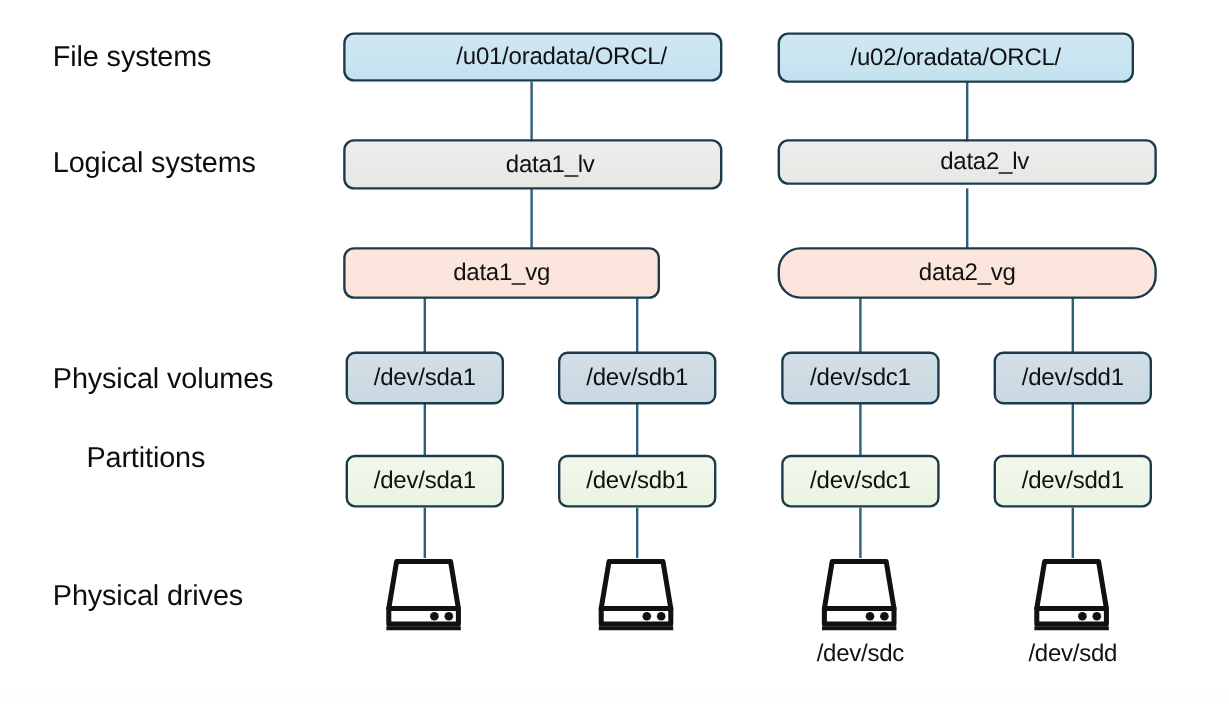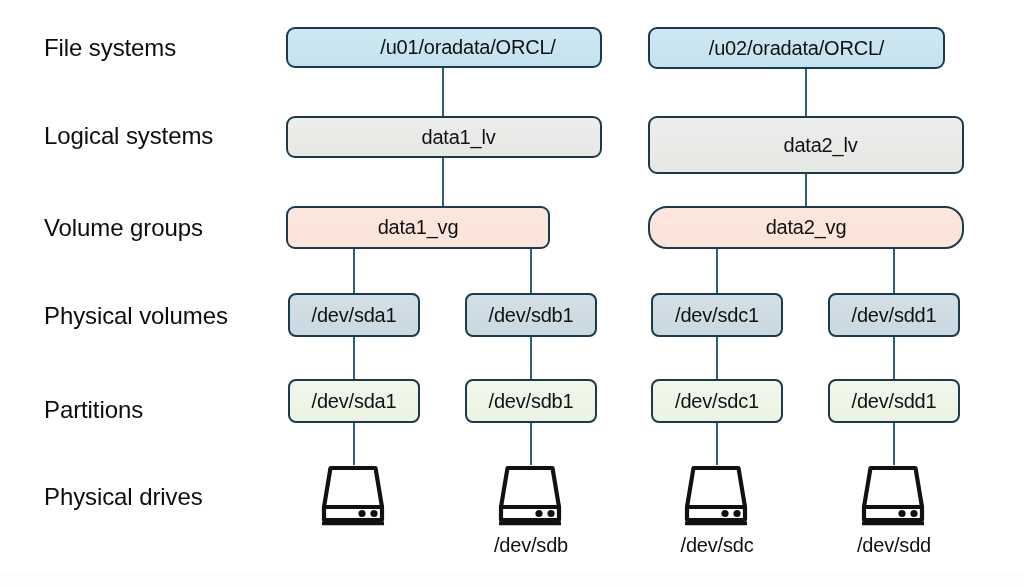--- a/index.html
+++ b/index.html
@@ -101,23 +101,22 @@
 </style>
 </head>
 <body>
 
 <div id="canvas">
 
   <div class="bottom-band"></div>
 
   <div class="row-label" style="top:34px;">File systems</div>
   <div class="row-label" style="top:122px;">Logical systems</div>
-  <div class="row-label" style="top:214px;">Volume groups</div>
   <div class="row-label" style="top:302px;">Physical volumes</div>
-  <div class="row-label" style="top:396px;">Partitions</div>
+  <div class="row-label" style="top:368px;margin-left:28px;">Partitions</div>
   <div class="row-label" style="top:483px;">Physical drives</div>
 
   <div class="connector" style="left:442px; top:68px;  height:50px;"></div>
 
   <div class="connector" style="left:442px; top:157px; height:50px;"></div>
 
   <div class="connector" style="left:353px; top:248px; height:46px;"></div>
   <div class="connector" style="left:530px; top:248px; height:46px;"></div>
 
   <div class="connector" style="left:353px; top:336px; height:44px;"></div>
@@ -138,21 +137,21 @@
   <div class="node fs" style="left:286px; top:27px; width:316px; height:41px;padding-left:48px;">
     <span>/u01/oradata/ORCL/</span>
   </div>
   <div class="node fs" style="left:648px; top:27px; width:297px; height:42px;">
     <span>/u02/oradata/ORCL/</span>
   </div>
 
   <div class="node lv" style="left:286px; top:116px; width:316px; height:42px;">
     <span>data1_lv</span>
   </div>
-  <div class="node lv" style="left:648px; top:116px; width:316px; height:58px;">
+  <div class="node lv" style="left:648px; top:116px; width:316px; height:38px;">
     <span>data2_lv</span>
   </div>
 
   <div class="node vg" style="left:286px; top:206px; width:264px; height:43px;">
     <span>data1_vg</span>
   </div>
   <div class="node vg" style="left:648px; top:206px; width:316px; height:43px;border-radius:19px;">
     <span>data2_vg</span>
   </div>
 
@@ -216,17 +215,16 @@
     <svg width="72" height="68" viewBox="0 0 72 68" aria-hidden="true">
       <path d="M13.5 7 L58.5 7 L65 46 L7 46 Z" fill="#ffffff" stroke="#111111" stroke-width="4.2" stroke-linejoin="round"></path>
       <line x1="7.2" y1="46" x2="64.8" y2="46" stroke="#111111" stroke-width="4.2"></line>
       <path d="M7 46 L65 46 L65 59 L7 59 Z" fill="#ffffff" stroke="#111111" stroke-width="4.2" stroke-linejoin="round"></path>
       <line x1="5" y1="62.5" x2="67" y2="62.5" stroke="#111111" stroke-width="3.4"></line>
       <circle cx="45" cy="52.5" r="3.6" fill="#111111"></circle>
       <circle cx="57" cy="52.5" r="3.6" fill="#111111"></circle>
     </svg>
   </div>
 
-  <div class="drive-label" style="left:456px; top:534px; width:150px;">/dev/sdb</div>
   <div class="drive-label" style="left:819px; top:534px; width:150px;">/dev/sdd</div>
   <div class="drive-label" style="left:642px; top:534px; width:150px;">/dev/sdc</div>
 
 </div>
 
 </body></html>

